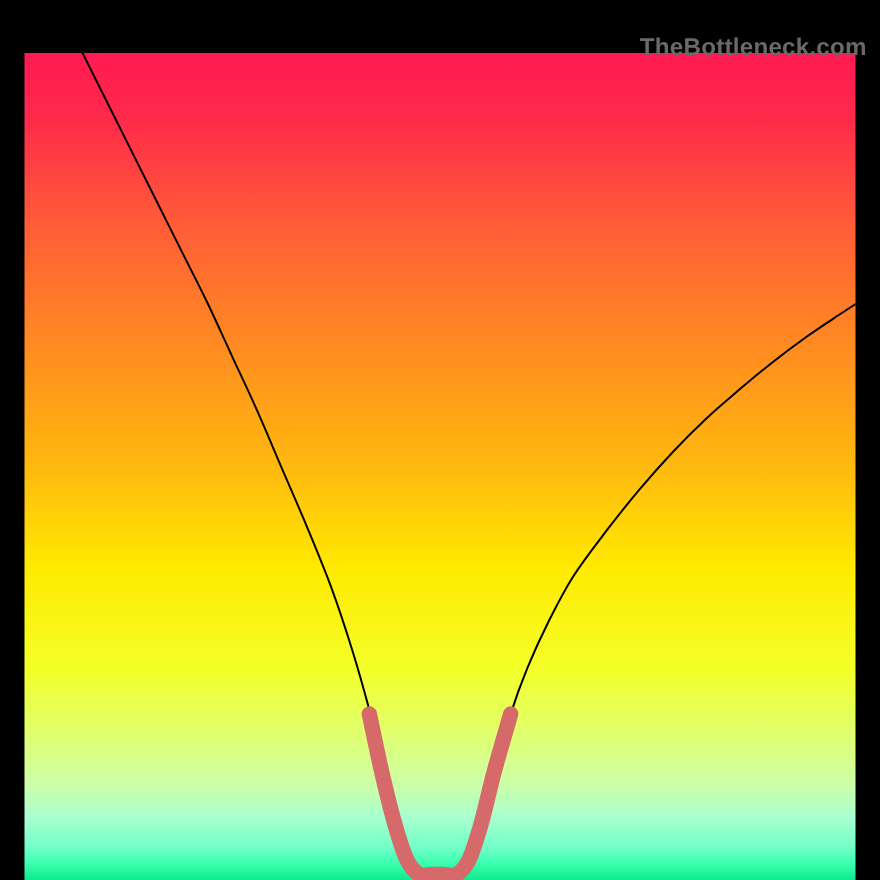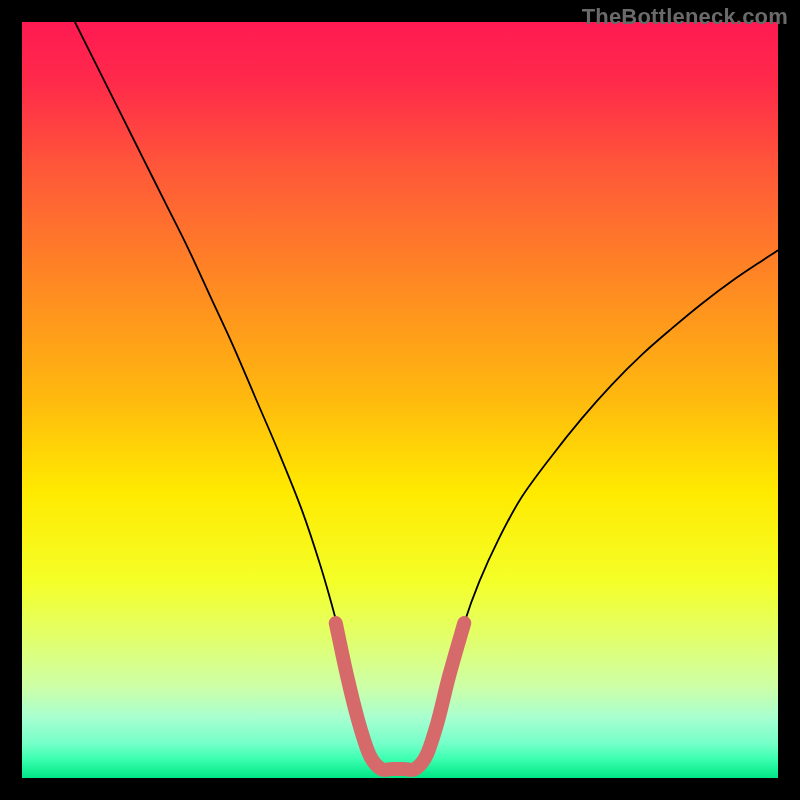--- a/index.html
+++ b/index.html
@@ -8,20 +8,21 @@
     width: 800px;
     height: 800px;
     background: #000000;
     overflow: hidden;
   }
   .stage {
     position: relative;
     width: 800px;
     height: 712px;
     background: #000000;
+    margin-top: 26px;
   }
   .plot-area {
     position: absolute;
     left: 22px;
     top: 22px;
     width: 756px;
     height: 756px;
     overflow: hidden;
   }
   .watermark {

